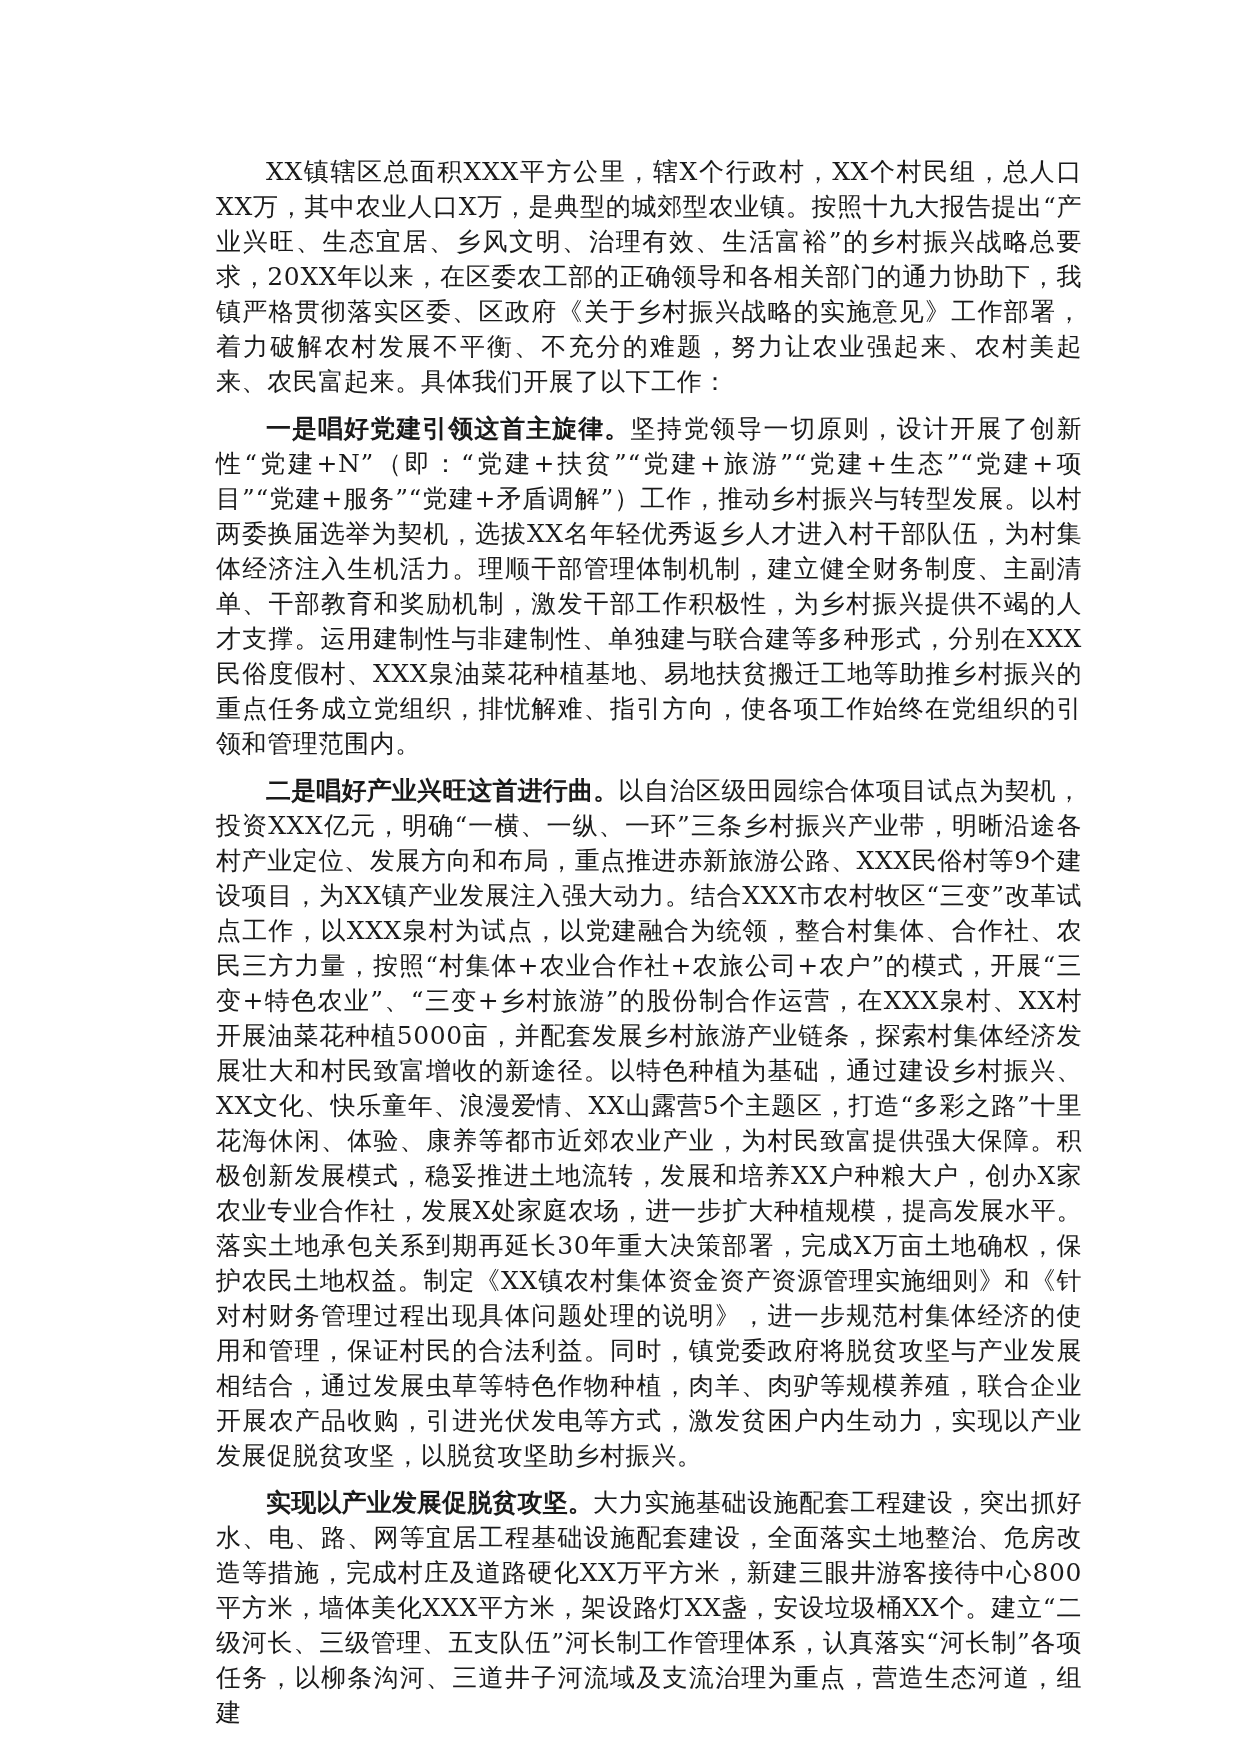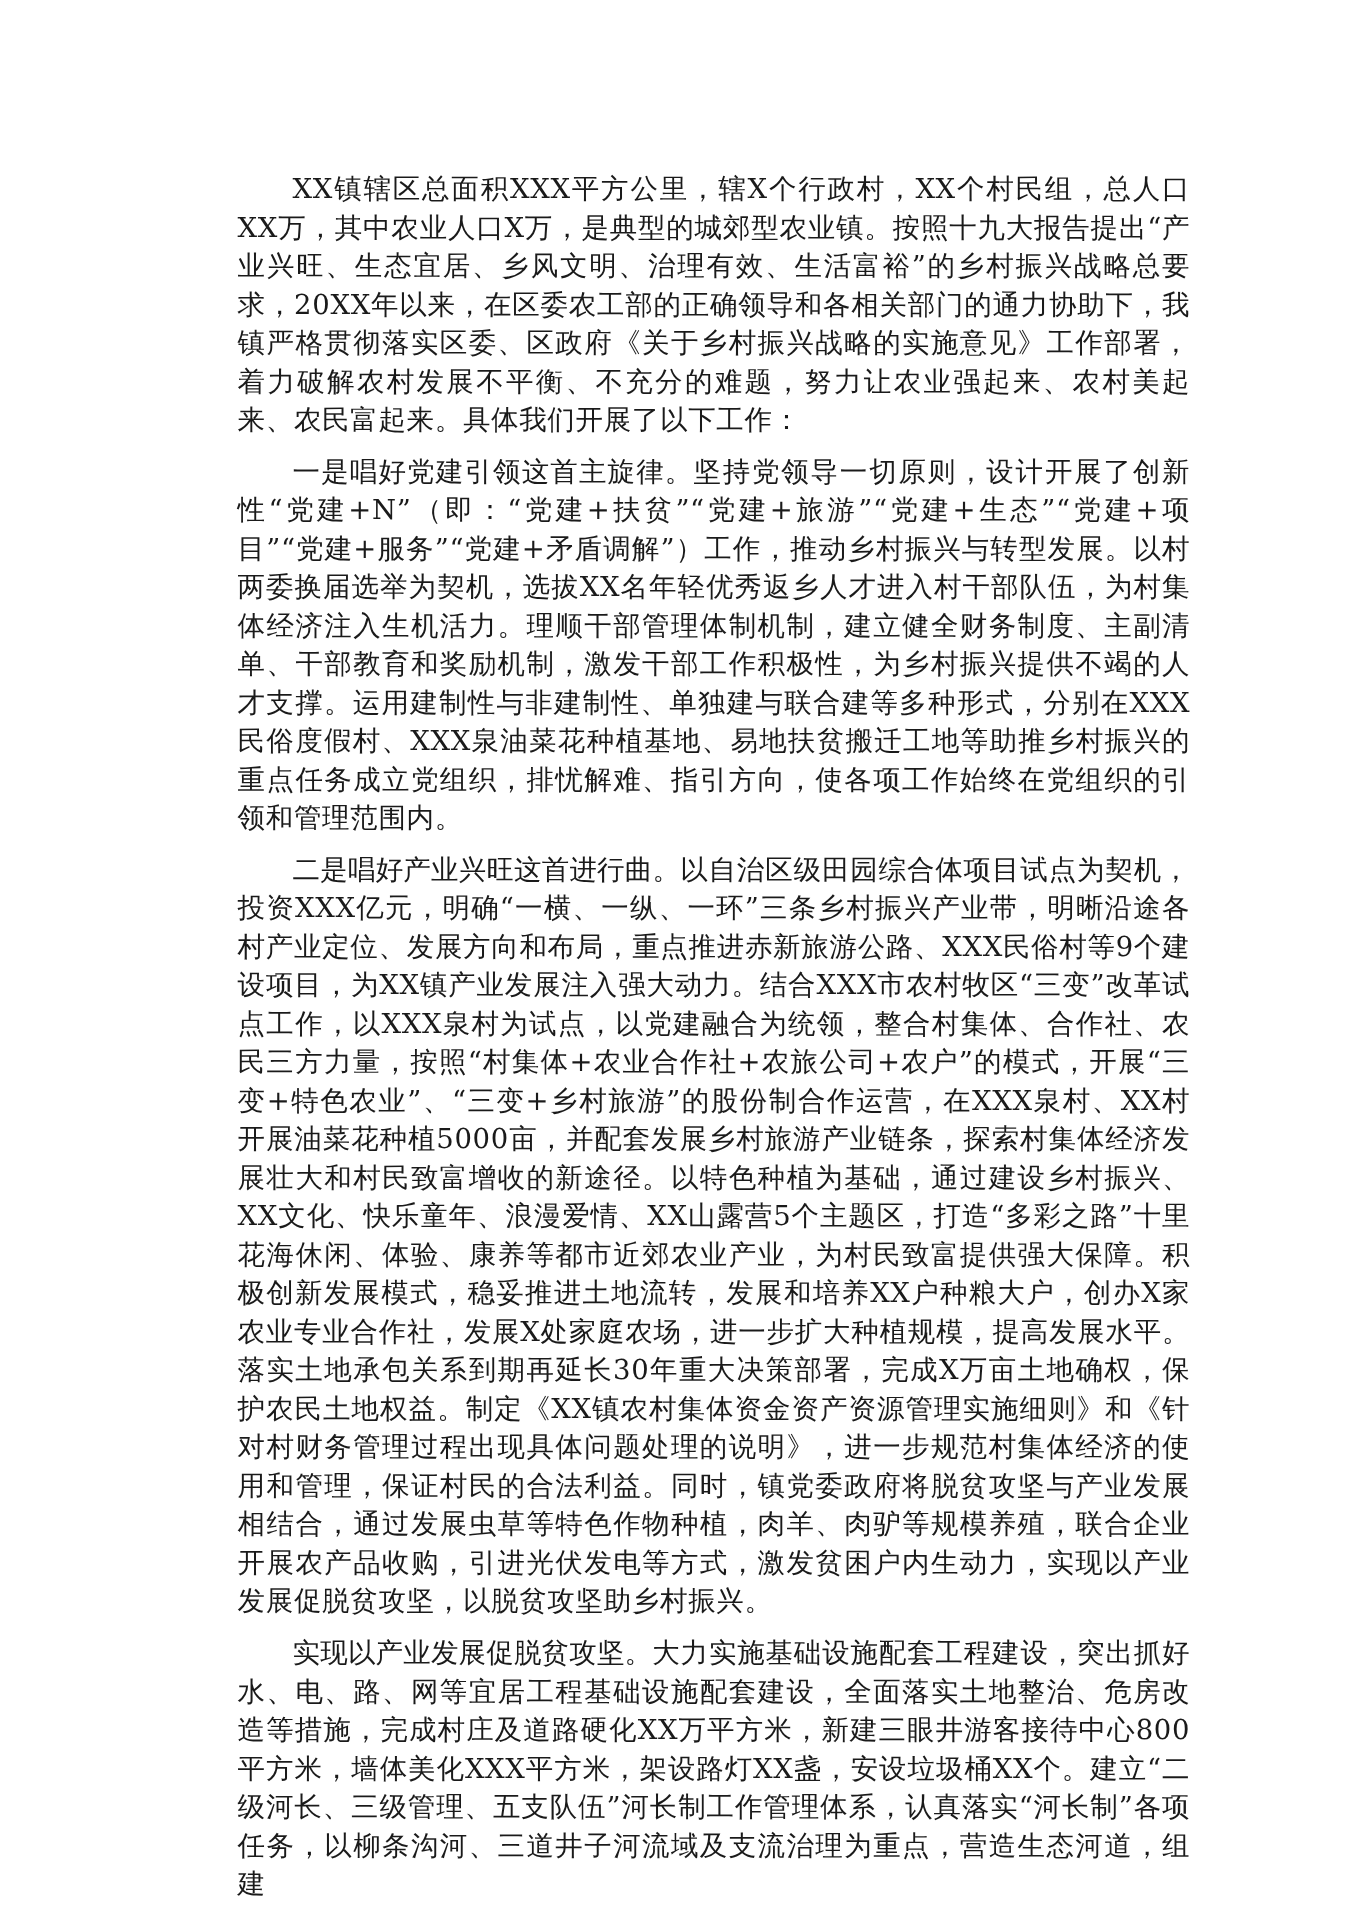--- a/index.html
+++ b/index.html
@@ -11,21 +11,21 @@
     width: 866px;
     color: #1a1a1a;
     font-family: "DejaVu Serif", "Liberation Serif", serif;
     font-size: 25px;
     line-height: 35px;
     letter-spacing: 0.6px;
     text-align: justify;
     margin-left: 40px;
   }
   .para { margin: 0 0 12px 0; text-indent: 2em; }
-  .lead { font-weight: normal; font-family: "DejaVu Sans", "Liberation Sans", sans-serif; letter-spacing: 0; }
+  .lead { font-weight: bold; font-family: "DejaVu Sans", "Liberation Sans", sans-serif; letter-spacing: 0; }
 </style>
 </head>
 <body>
 
 <div class="page">
   <p class="para">
     <span>XX镇辖区总面积XXX平方公里，辖X个行政村，XX个村民组，总人口XX万，其中农业人口X万，是典型的城郊型农业镇。按照十九大报告提出“产业兴旺、生态宜居、乡风文明、治理有效、生活富裕”的乡村振兴战略总要求，20XX年以来，在区委农工部的正确领导和各相关部门的通力协助下，我镇严格贯彻落实区委、区政府《关于乡村振兴战略的实施意见》工作部署，着力破解农村发展不平衡、不充分的难题，努力让农业强起来、农村美起来、农民富起来。具体我们开展了以下工作：</span>
   </p>
   <p class="para">
     <span class="lead">一是唱好党建引领这首主旋律。</span><span>坚持党领导一切原则，设计开展了创新性“党建+N”（即：“党建+扶贫”“党建+旅游”“党建+生态”“党建+项目”“党建+服务”“党建+矛盾调解”）工作，推动乡村振兴与转型发展。以村两委换届选举为契机，选拔XX名年轻优秀返乡人才进入村干部队伍，为村集体经济注入生机活力。理顺干部管理体制机制，建立健全财务制度、主副清单、干部教育和奖励机制，激发干部工作积极性，为乡村振兴提供不竭的人才支撑。运用建制性与非建制性、单独建与联合建等多种形式，分别在XXX民俗度假村、XXX泉油菜花种植基地、易地扶贫搬迁工地等助推乡村振兴的重点任务成立党组织，排忧解难、指引方向，使各项工作始终在党组织的引领和管理范围内。</span>

